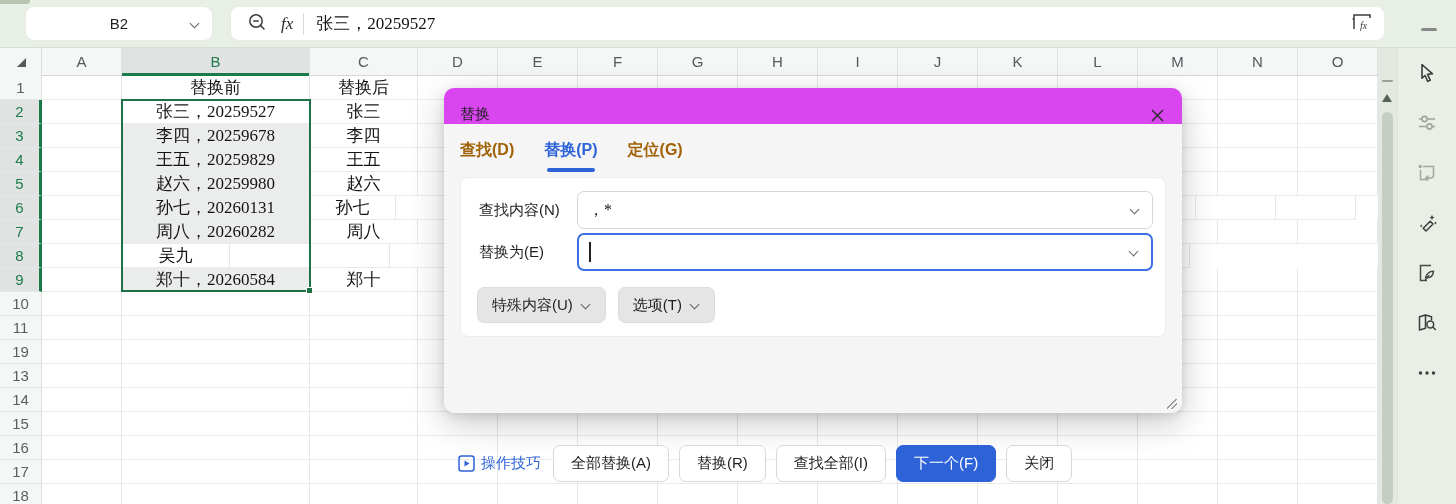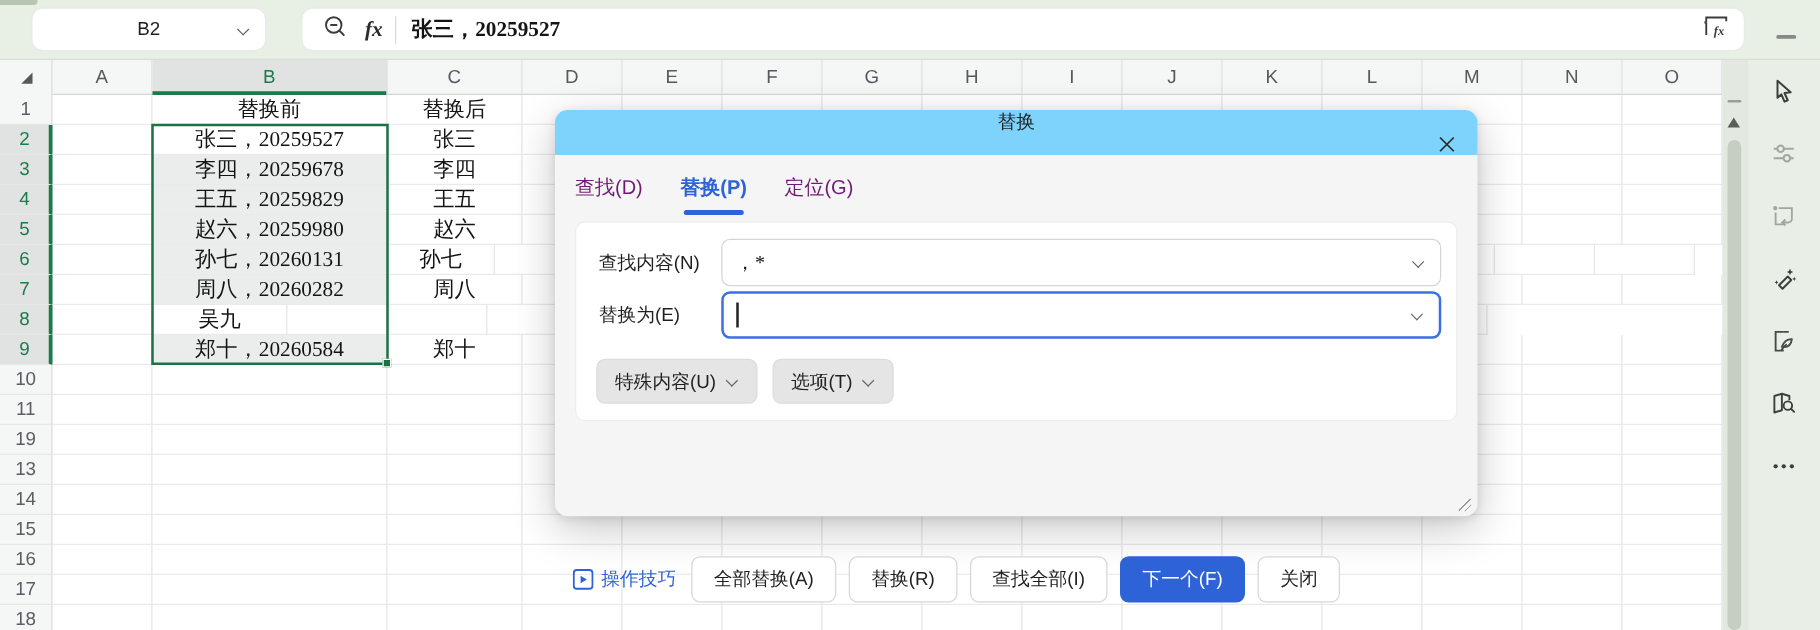--- a/index.html
+++ b/index.html
@@ -7,21 +7,21 @@
   body { font-family:"Liberation Sans","DejaVu Sans",sans-serif; background:#e8efe4; }
   #stage { position:relative; width:1456px; height:504px; overflow:hidden; }
 
   
   #topbar { position:absolute; left:0; top:0; width:1456px; height:48px; background:#e8efe4; border-bottom:1px solid #d8ded4; }
   #top-sliver { position:absolute; left:0; top:0; width:30px; height:4px; background:#b9c4b2; border-radius:0 0 3px 0; }
   .whitebox { position:absolute; top:6px; height:35px; background:#ffffff; border:1px solid #e7ebe4; border-radius:9px; display:flex; align-items:center; }
   #namebox { left:25px; width:188px; justify-content:center; cursor:pointer; }
   #namebox .nb-text { font-size:15px; color:#1f1f1f; }
   #namebox .chev { position:absolute; right:12px; }
-  #formulabar { left:241px; width:1155px; padding:0 10px 0 16px;font-weight:bold; }
+  #formulabar { left:230px; width:1155px; padding:0 10px 0 16px; }
   .fsep { width:1px; height:22px; background:#d9d9d9; margin:0 12px 0 10px; }
   #formula-text { font-family:"Liberation Serif","DejaVu Serif",serif; font-size:17px; color:#141414; flex:1; white-space:nowrap; overflow:hidden; }
   .fx { font-family:"Liberation Serif","DejaVu Serif",serif; font-style:italic; font-size:17px; color:#2a2a2a; margin-left:14px; }
   #min-dash { position:absolute; left:1421px; top:28px; width:16px; height:3px; background:#85898a; border-radius:2px; cursor:pointer; }
 
   
   #grid { position:absolute; left:0; top:48px; width:1378px; height:456px; background:#ffffff; }
   #col-headers { display:flex; height:28px; background:#f5f6f6; border-bottom:1px solid #d4d7d6; }
   .corner { position:relative; width:42px; height:28px; border-right:1px solid #dbdedc; background:#f5f6f6; cursor:pointer; }
   .corner .tri { position:absolute; left:17px; top:10px; width:0; height:0; border-left:9px solid transparent; border-bottom:9px solid #55595c; }
@@ -42,25 +42,25 @@
   #vs-up { position:absolute; left:4px; top:46px; width:0; height:0; border-left:5.5px solid transparent; border-right:5.5px solid transparent; border-bottom:8px solid #566055; cursor:pointer; }
   #vs-thumb { position:absolute; left:4px; top:64px; width:11px; height:392px; background:#c6cec4; border-radius:6px; cursor:grab; }
 
   
   #sidebar { position:absolute; left:1397px; top:48px; width:59px; height:456px; background:#e9efe6; border-left:1px solid #dde4da; display:flex; flex-direction:column; align-items:center; padding-top:12px; gap:24px; }
   .sb-icon { width:26px; height:26px; display:flex; align-items:center; justify-content:center; cursor:pointer; }
   .sb-icon svg { width:24px; height:24px; }
 
   
   #dialog { position:absolute; left:444px; top:88px; width:738px; height:325px; background:#f5f5f6; border-radius:10px; box-shadow:0 10px 34px rgba(0,0,0,0.22), 0 2px 8px rgba(0,0,0,0.10); }
-  #dlg-header { height:36px; background:#7dd3fc; border-radius:10px 10px 0 0; display:flex; align-items:center; padding:0 16px;flex-direction:column; }
+  #dlg-header { height:36px; background:#d946ef; border-radius:10px 10px 0 0; display:flex; align-items:flex-end; padding:0 16px; }
   #dlg-title { font-size:15px; color:#1f1f1f; }
   #dlg-close { margin-left:auto; width:18px; height:18px; display:flex; align-items:center; justify-content:center; cursor:pointer; }
   #dlg-tabs { display:flex; gap:30px; padding:16px 16px 0 16px; }
-  .tab { font-size:16px; color:#701a75; cursor:pointer; text-align:center; }
+  .tab { font-size:16px; color:#a16207; cursor:pointer; text-align:center;font-weight:bold; }
   .tab .t-underline { height:3.5px; border-radius:2px; margin:7px auto 0; width:48px; background:transparent; }
   .tab.active { color:#2e63d8; font-weight:bold; }
   .tab.active .t-underline { background:#2e63d8; }
   #dlg-panel { position:absolute; left:16px; top:89px; width:706px; height:160px; background:#ffffff; border:1px solid #ededee; border-radius:8px; }
   .f-row { position:absolute; left:0; width:100%; height:38px; display:flex; align-items:center; }
   .f-label { position:absolute; left:18px; font-size:15px; color:#1f1f1f; }
   .combo { position:absolute; left:116px; width:576px; height:38px; background:#ffffff; border:1px solid #d6d6d6; border-radius:7px; display:flex; align-items:center; padding:0 34px 0 10px; cursor:text; }
   .combo.focused { border:2px solid #3b6fe3; }
   .combo .c-val { font-family:"Liberation Serif","DejaVu Serif",serif; font-size:16px; color:#141414; }
   .combo .c-chev { position:absolute; right:12px; cursor:pointer; }

